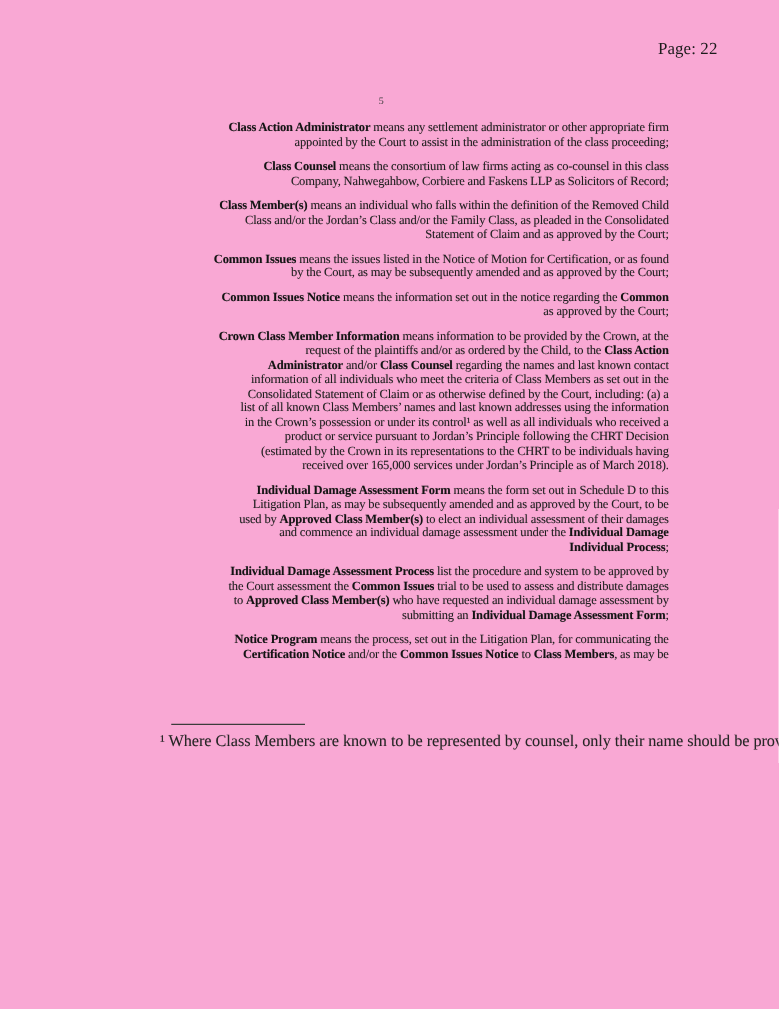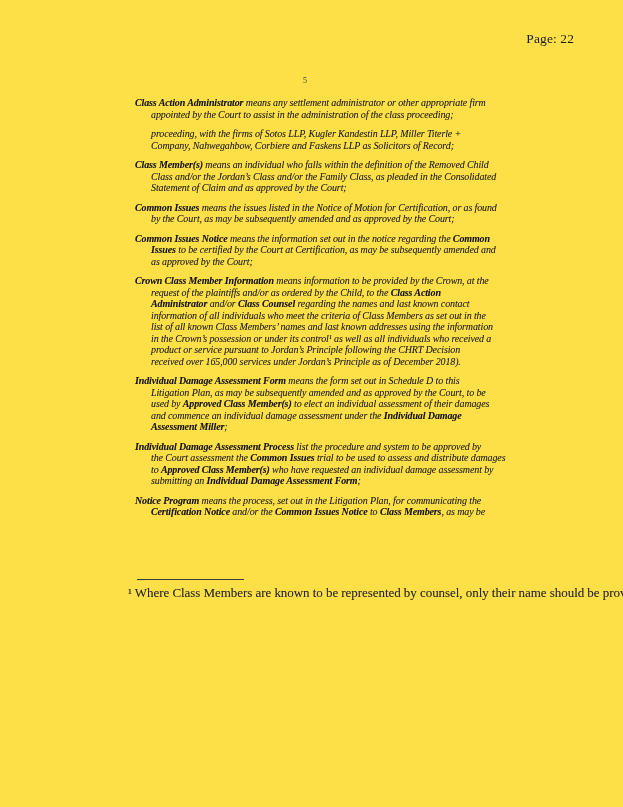--- a/index.html
+++ b/index.html
@@ -10,22 +10,23 @@
   body {
     width: 623px;
     height: 807px;
     font-family: "Liberation Serif", serif;
     color: #1e1e1e;
   }
   .page {
     position: relative;
     width: 623px;
     height: 807px;
-    background: #fde047;
+    background: #f9a8d4;
     overflow: hidden;
+    text-align: right;
   }
   .page-label {
     position: absolute;
     top: 31px;
     right: 49px;
     font-size: 13.5px;
     letter-spacing: 0.1px;
     color: #1b1b1b;
   }
   .mini-num {
@@ -40,21 +41,20 @@
     left: 135px;
     top: 97px;
     width: 400px;
     font-size: 10px;
     line-height: 11.5px;
     letter-spacing: -0.12px;
     text-shadow: 0 0 0.6px rgba(45,45,45,0.35);
   }
   .para {
     margin: 0 0 8px 0;
-    font-style: italic;
   }
   .line {
     white-space: nowrap;
     margin-left: 16px;
   }
   .line.first {
     margin-left: 0;
   }
   .content b, .fn-text b {
     font-weight: bold;
@@ -89,53 +89,54 @@
   <div class="page-label">Page: 22</div>
 
   <div class="mini-num">5</div>
 
   <div class="content">
       <div class="para">
         <div class="line first"><b>Class Action Administrator</b><span> means any settlement administrator or other appropriate firm</span></div>
         <div class="line"><span>appointed by the Court to assist in the administration of the class proceeding;</span></div>
       </div>
       <div class="para">
-        <div class="line"><span>proceeding, with the firms of Sotos LLP, Kugler Kandestin LLP, Miller Titerle +</span></div>
+        <div class="line first"><b>Class Counsel</b><span> means the consortium of law firms acting as co-counsel in this class</span></div>
         <div class="line"><span>Company, Nahwegahbow, Corbiere and Faskens LLP as Solicitors of Record;</span></div>
       </div>
       <div class="para">
         <div class="line first"><b>Class Member(s)</b><span> means an individual who falls within the definition of the Removed Child</span></div>
         <div class="line"><span>Class and/or the Jordan’s Class and/or the Family Class, as pleaded in the Consolidated</span></div>
         <div class="line"><span>Statement of Claim and as approved by the Court;</span></div>
       </div>
       <div class="para">
         <div class="line first"><b>Common Issues</b><span> means the issues listed in the Notice of Motion for Certification, or as found</span></div>
         <div class="line"><span>by the Court, as may be subsequently amended and as approved by the Court;</span></div>
       </div>
       <div class="para">
         <div class="line first"><b>Common Issues Notice</b><span> means the information set out in the notice regarding the </span><b>Common</b></div>
-        <div class="line"><b>Issues</b><span> to be certified by the Court at Certification, as may be subsequently amended and</span></div>
         <div class="line"><span>as approved by the Court;</span></div>
       </div>
       <div class="para">
         <div class="line first"><b>Crown Class Member Information</b><span> means information to be provided by the Crown, at the</span></div>
         <div class="line"><span>request of the plaintiffs and/or as ordered by the Child, to the </span><b>Class Action</b></div>
         <div class="line"><b>Administrator</b><span> and/or </span><b>Class Counsel</b><span> regarding the names and last known contact</span></div>
         <div class="line"><span>information of all individuals who meet the criteria of Class Members as set out in the</span></div>
+        <div class="line"><span>Consolidated Statement of Claim or as otherwise defined by the Court, including: (a) a</span></div>
         <div class="line"><span>list of all known Class Members’ names and last known addresses using the information</span></div>
         <div class="line"><span>in the Crown’s possession or under its control¹ as well as all individuals who received a</span></div>
         <div class="line"><span>product or service pursuant to Jordan’s Principle following the CHRT Decision</span></div>
-        <div class="line"><span>received over 165,000 services under Jordan’s Principle as of December 2018).</span></div>
+        <div class="line"><span>(estimated by the Crown in its representations to the CHRT to be individuals having</span></div>
+        <div class="line"><span>received over 165,000 services under Jordan’s Principle as of March 2018).</span></div>
       </div>
       <div class="para">
         <div class="line first"><b>Individual Damage Assessment Form</b><span> means the form set out in Schedule D to this</span></div>
         <div class="line"><span>Litigation Plan, as may be subsequently amended and as approved by the Court, to be</span></div>
         <div class="line"><span>used by </span><b>Approved Class Member(s)</b><span> to elect an individual assessment of their damages</span></div>
         <div class="line"><span>and commence an individual damage assessment under the </span><b>Individual Damage</b></div>
-        <div class="line"><b>Assessment Miller</b><span>;</span></div>
+        <div class="line"><b>Individual Process</b><span>;</span></div>
       </div>
       <div class="para">
         <div class="line first"><b>Individual Damage Assessment Process</b><span> list the procedure and system to be approved by</span></div>
         <div class="line"><span>the Court assessment the </span><b>Common Issues</b><span> trial to be used to assess and distribute damages</span></div>
         <div class="line"><span>to </span><b>Approved Class Member(s)</b><span> who have requested an individual damage assessment by</span></div>
         <div class="line"><span>submitting an </span><b>Individual Damage Assessment Form</b><span>;</span></div>
       </div>
       <div class="para">
         <div class="line first"><b>Notice Program</b><span> means the process, set out in the Litigation Plan, for communicating the</span></div>
         <div class="line"><b>Certification Notice</b><span> and/or the </span><b>Common Issues Notice</b><span> to </span><b>Class Members</b><span>, as may be</span></div>

